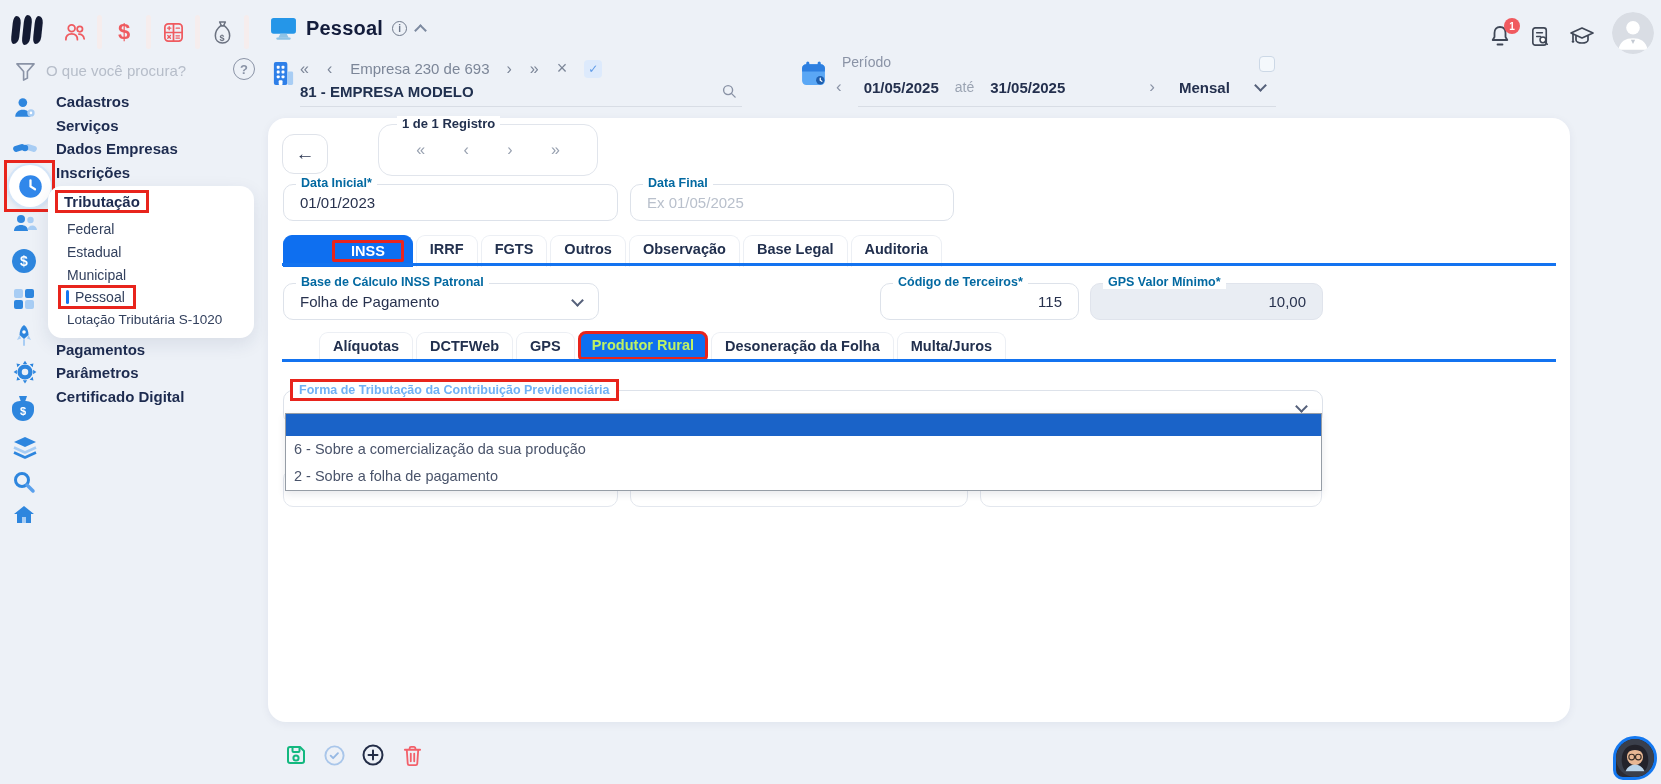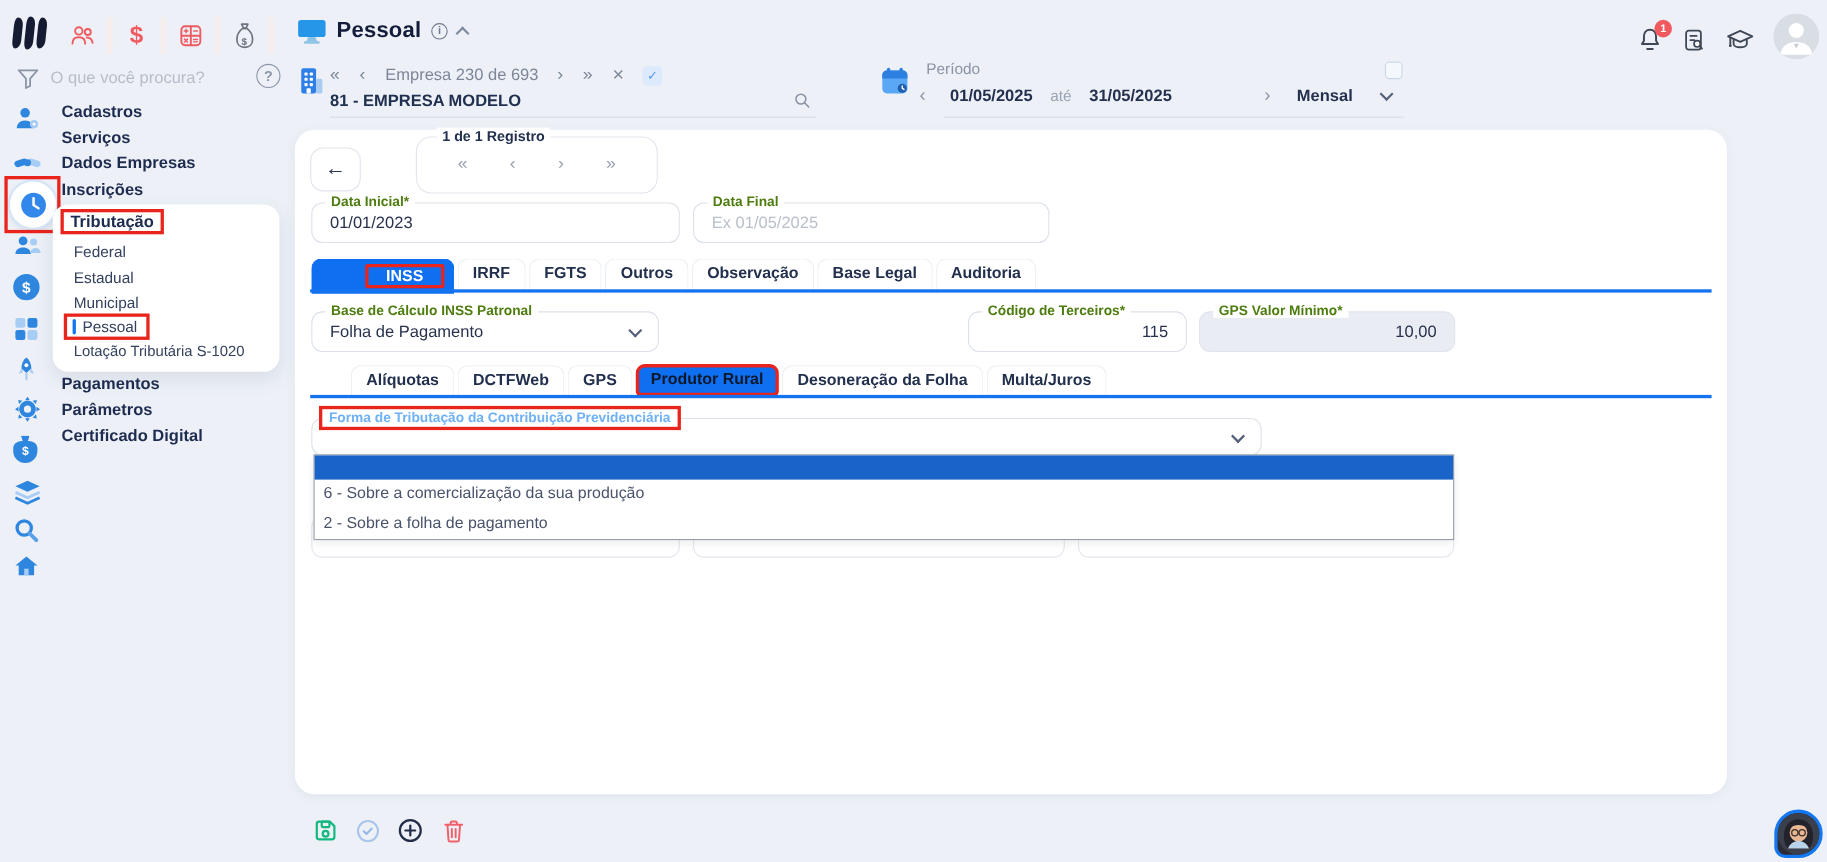--- a/index.html
+++ b/index.html
@@ -82,34 +82,34 @@
   .card { left: 268px; top: 118px; width: 1302px; height: 604px; background: #fff; border-radius: 18px; box-shadow: 0 2px 10px rgba(25,39,80,.06); }
   .card .abs { position: absolute; }
 
   .back-btn { left: 14px; top: 16px; width: 46px; height: 40px; border: 1.5px solid #dfe3ea; border-radius: 12px; display: flex; align-items: center; justify-content: center; font-size: 19px; color: #2a3550; cursor: pointer; background: #fff; }
   .record-fs { left: 66px; top: 6px; width: 220px; height: 52px; border: 1.5px solid #e1e5ec; border-radius: 14px; margin-left: 44px; }
   .record-fs .legend { position: absolute; top: -9px; left: 18px; background: #fff; padding: 0 5px; font-size: 13px; font-weight: bold; color: #22304e; white-space: nowrap; }
   .record-fs .arrows { display: flex; justify-content: space-around; align-items: center; height: 100%; padding: 0 18px; color: #98a1b0; font-size: 16px; }
   .record-fs .arrows span { cursor: pointer; }
 
   .field { position: absolute; height: 37px; border: 1.5px solid #dde2ea; border-radius: 10px; background: #fff; }
-  .field .lbl { position: absolute; top: -9px; left: 12px; background: #fff; padding: 0 5px; font-size: 12.5px; font-weight: bold; color: #4d7c0f; white-space: nowrap; }
+  .field .lbl { position: absolute; top: -9px; left: 12px; background: #fff; padding: 0 5px; font-size: 12.5px; font-weight: bold; color: #0369a1; white-space: nowrap; }
   .field .val { line-height: 35px; padding: 0 16px; font-size: 15px; color: #28324e; cursor: text; white-space: nowrap; }
   .field .val.ph { color: #b9c0cc; }
   .field.right .val { text-align: right; }
   .field.disabled { background: #e9edf3; border-color: #e0e4ec; }
   .field .chev-down { position: absolute; right: 16px; top: 12px; }
   .field .lbl.blue { color: #6fb1f5; }
   .field .lbl.red-ann { border: 3px solid #e8241c; top: -12px; left: 6px; padding: 1px 6px; }
 
   .tabs { left: 15px; top: 117px; display: flex; }
   .tab { background: #fff; border: 1px solid #eceff4; border-bottom: none; border-radius: 9px 9px 0 0; padding: 5px 13px 6px; font-size: 14.5px; font-weight: bold; color: #22304e; margin-right: 3px; cursor: pointer; white-space: nowrap; }
   .tab.active { background: #0e6ff0; border-color: #0e6ff0; color: #fff; padding: 4px 8px 5px; }
   .tab.active .red-wrap { display: inline-block; border: 3px solid #e8241c; border-radius: 2px; padding: 0 16px; margin-left: 40px; }
-  .tab.active-outline { background: #0e6ff0; border: 3px solid #e8241c; border-radius: 8px 8px 4px 4px; color: #0f172a; padding: 3px 11px 4px; }
+  .tab.active-outline { background: #0e6ff0; border: 3px solid #e8241c; border-radius: 8px 8px 4px 4px; color: #bef264; padding: 3px 11px 4px; }
   .tab-line { left: 14px; height: 2.5px; background: #1373f0; width: 1274px; }
   .l1 { top: 145px; } .l2 { top: 241px; }
   .subtabs { left: 15px; top: 213px; display: flex; align-items: flex-end; padding-left: 36px; }
 
   .dropdown { left: 17px; top: 295px; width: 1037px; background: #fff; border: 1px solid #969da6; z-index: 6; box-shadow: 0 3px 8px rgba(20,30,60,.10); }
   .dd-selected { height: 22px; background: #1a63c8; cursor: pointer; }
   .dd-option { height: 27px; line-height: 27px; padding: 0 8px; font-size: 14.5px; color: #49536a; cursor: pointer; white-space: nowrap; }
   .ghost { position: absolute; top: 351px; height: 38px; border: 1.5px solid #e3e7ee; border-radius: 10px; z-index: 1; }
 
   
@@ -427,21 +427,21 @@
   <div class="subtabs abs">
     <span class="tab">Alíquotas</span>
     <span class="tab">DCTFWeb</span>
     <span class="tab">GPS</span>
     <span class="tab active-outline">Produtor Rural</span>
     <span class="tab">Desoneração da Folha</span>
     <span class="tab">Multa/Juros</span>
   </div>
   <div class="tab-line l2 abs"></div>
 
-  <div class="field" style="left:15px;top:262px;width:864px;height:34px;">
+  <div class="field" style="left:15px;top:272px;width:1040px;height:34px;">
     <span class="lbl blue red-ann">Forma de Tributação da Contribuição Previdenciária</span>
     <span class="chev-down" style="top:11px;"></span>
   </div>
 
   <div class="ghost" style="left:15px;width:335px;"></div>
   <div class="ghost" style="left:362px;width:338px;"></div>
   <div class="ghost" style="left:712px;width:342px;"></div>
 
   <div class="dropdown abs">
     <div class="dd-selected"></div>

